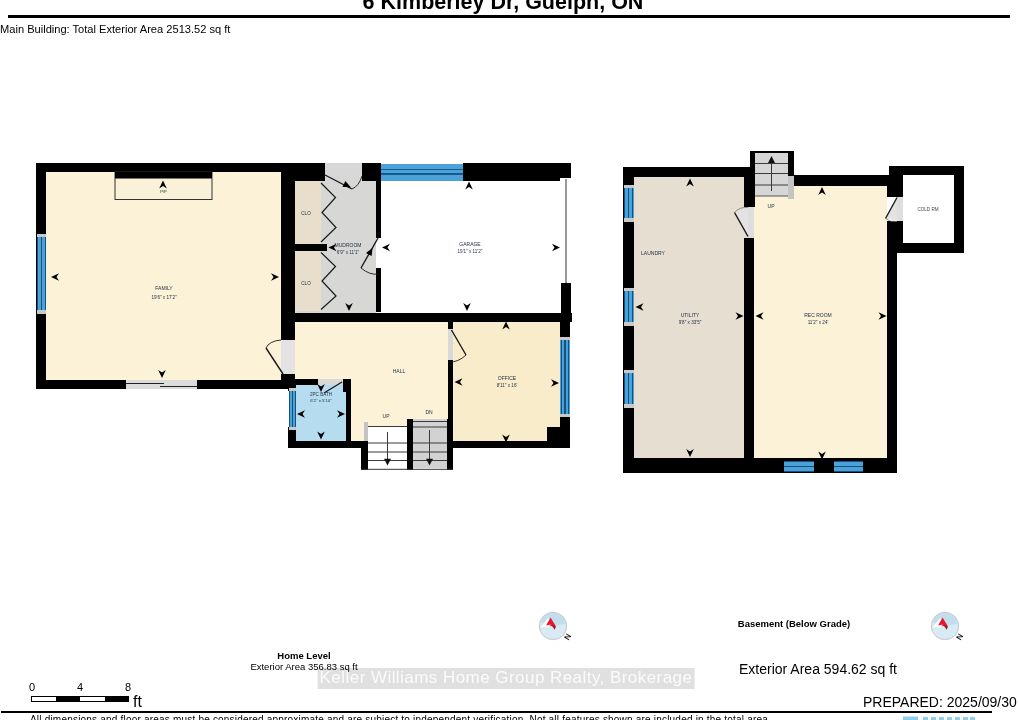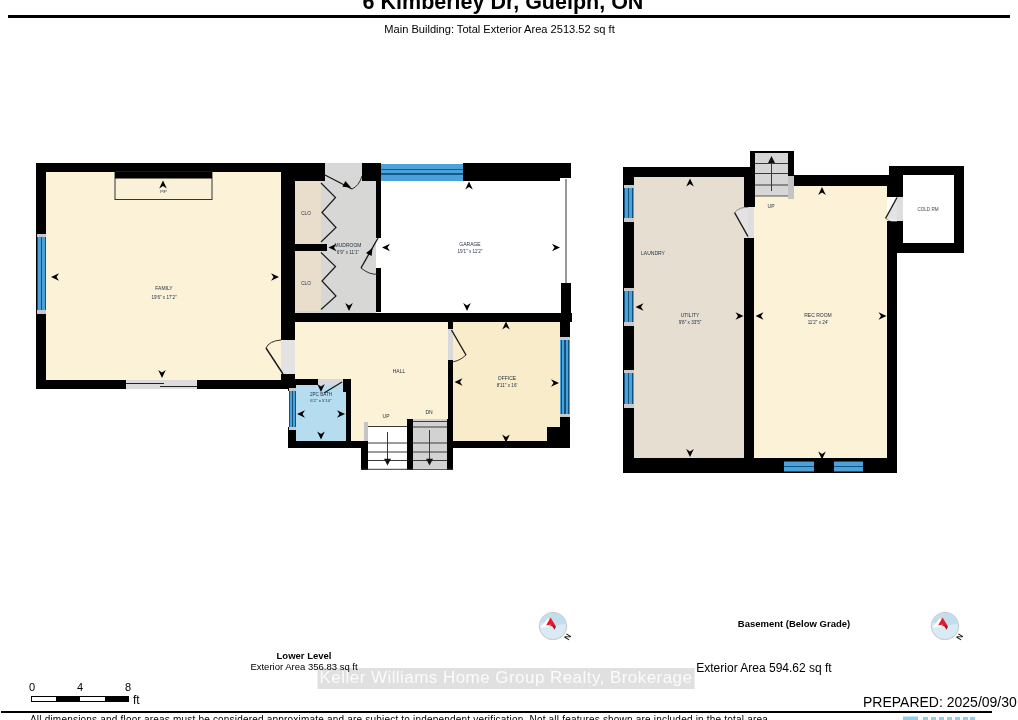--- a/index.html
+++ b/index.html
@@ -6,37 +6,37 @@
   body{width:1018px;height:720px;background:#ffffff;position:relative;overflow:hidden;
        font-family:"Liberation Sans", sans-serif;}
   .abs{position:absolute;}
   svg text{font-family:"Liberation Sans", sans-serif;}
 </style>
 </head>
 <body>
 
 <div class="abs" style="top:-10px;left:0;width:1006px;text-align:center;font-size:21.5px;font-weight:bold;color:#000;">6 Kimberley Dr, Guelph, ON</div>
 <div class="abs" style="top:15.3px;left:8px;width:1002px;height:2.4px;background:#000;"></div>
-<div class="abs" style="top:23px;left:0;width:999px;text-align:center;font-size:11.1px;color:#000;">Main Building: Total Exterior Area 2513.52 sq ft</div>
-
-<div class="abs" style="z-index:3;top:649.5px;left:204px;width:200px;text-align:center;font-size:9.5px;font-weight:bold;color:#000;">Lower Level</div>
+<div class="abs" style="top:23px;left:0;width:999px;font-size:11.1px;color:#000;">Main Building: Total Exterior Area 2513.52 sq ft</div>
+
+<div class="abs" style="z-index:3;top:649.5px;left:204px;width:200px;text-align:center;font-size:9.5px;font-weight:bold;color:#000;">Home Level</div>
 <div class="abs" style="z-index:3;top:660.5px;left:204px;width:200px;text-align:center;font-size:9.5px;color:#000;">Exterior Area 356.83 sq ft</div>
 <div class="abs" style="z-index:3;top:618px;left:694px;width:200px;text-align:center;font-size:9.5px;font-weight:bold;color:#000;">Basement (Below Grade)</div>
-<div class="abs" style="z-index:3;top:660.5px;left:664px;width:200px;text-align:center;font-size:12px;color:#000;">Exterior Area 594.62 sq ft</div>
+<div class="abs" style="z-index:3;top:660.5px;left:718px;width:200px;text-align:center;font-size:14px;color:#000;">Exterior Area 594.62 sq ft</div>
 
 <div class="abs" style="top:668px;left:506px;transform:translateX(-50%);white-space:nowrap;background:#e0e0e0;color:#fbfbfb;font-size:17px;line-height:20.5px;height:20.5px;letter-spacing:0.45px;padding:0 2px;">Keller Williams Home Group Realty, Brokerage</div>
 
 <div class="abs" style="top:680.5px;left:26px;width:12px;text-align:center;font-size:11px;">0</div>
 <div class="abs" style="top:680.5px;left:74px;width:12px;text-align:center;font-size:11px;">4</div>
 <div class="abs" style="top:680.5px;left:122px;width:12px;text-align:center;font-size:11px;">8</div>
 <div class="abs" style="top:695.8px;left:31px;width:97.6px;height:6.4px;border:1px solid #000;box-sizing:border-box;background:#fff;">
   <div class="abs" style="left:23.9px;top:0;width:24.4px;height:4.4px;background:#000;"></div>
   <div class="abs" style="left:72.7px;top:0;width:23.9px;height:4.4px;background:#000;"></div>
 </div>
-<div class="abs" style="top:692.5px;left:133px;font-size:12px;">ft</div>
+<div class="abs" style="top:692.5px;left:133px;font-size:16px;">ft</div>
 
 <div class="abs" style="top:694.2px;left:863px;font-size:14px;color:#000;">PREPARED: 2025/09/30</div>
 
 <div class="abs" style="top:710.6px;left:1px;width:991px;height:2px;background:#000;"></div>
 <div class="abs" style="top:714.1px;left:30px;font-size:10px;letter-spacing:0.2px;color:#000;white-space:nowrap;">All dimensions and floor areas must be considered approximate and are subject to independent verification. Not all features shown are included in the total area.</div>
 <svg class="abs" style="top:716px;left:902px;" width="80" height="4" viewBox="0 0 80 4">
   <rect x="1" y="0.5" width="15" height="3.5" fill="#8ecfec"></rect>
   <rect x="21" y="1" width="5" height="3" fill="#8ecfec"></rect>
   <rect x="29" y="1" width="5" height="3" fill="#8ecfec"></rect>
   <rect x="37" y="1" width="5" height="3" fill="#8ecfec"></rect>

